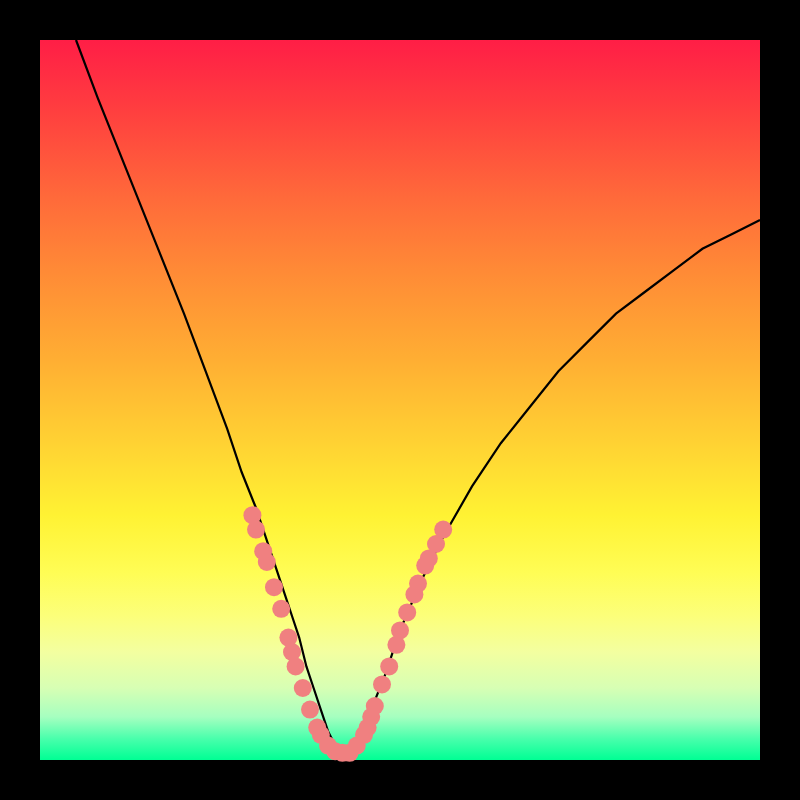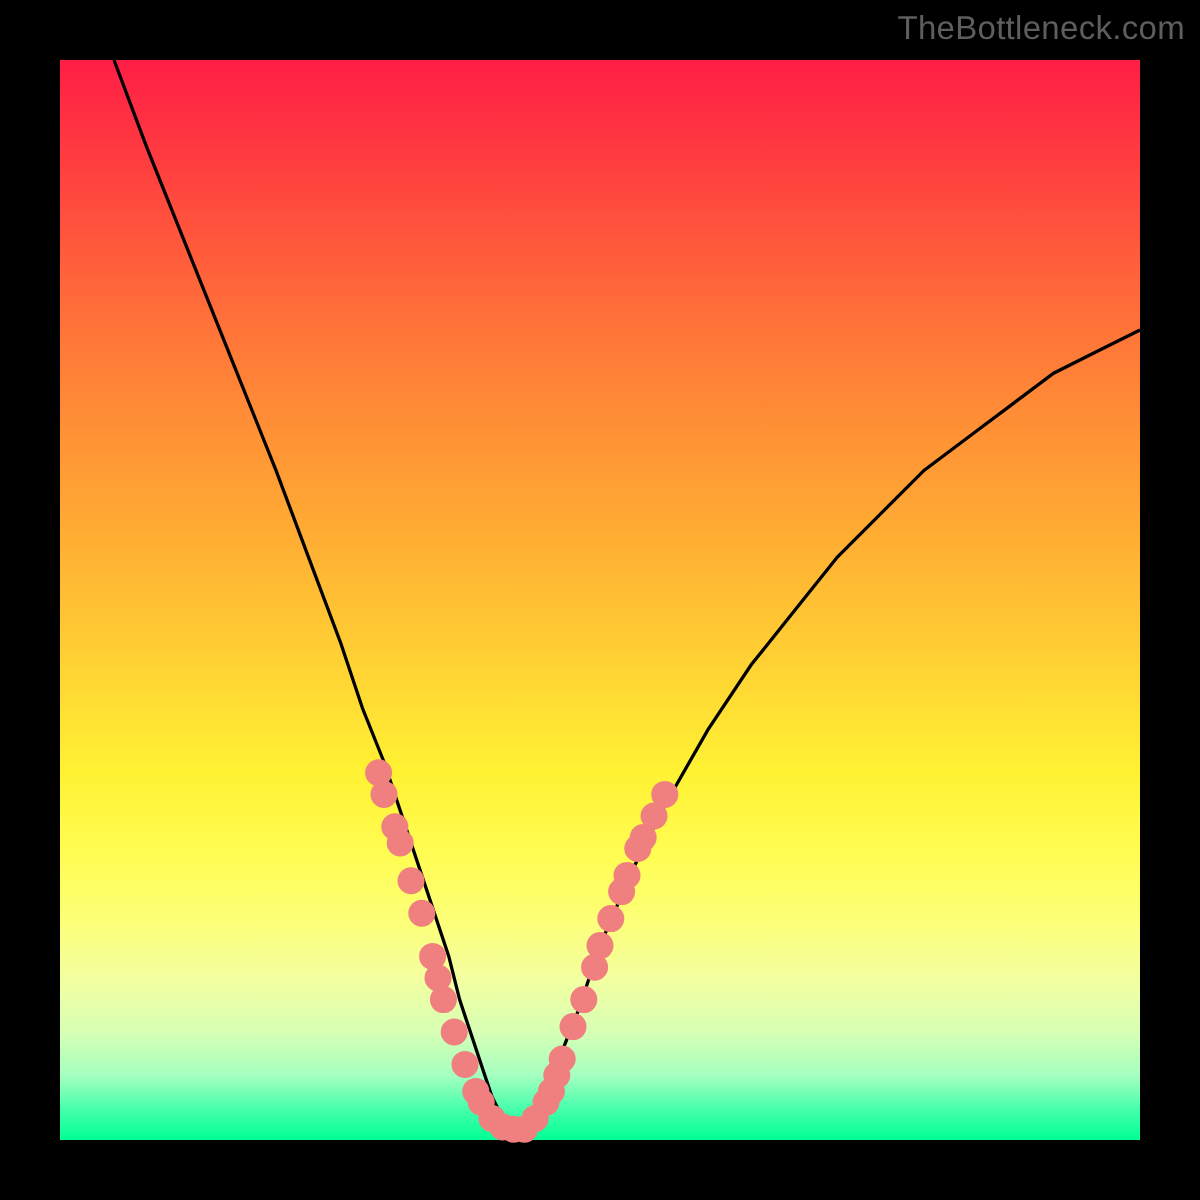--- a/index.html
+++ b/index.html
@@ -59,21 +59,20 @@
     top: 0;
     width: 720px;
     height: 720px;
     overflow: visible;
   }
 </style>
 </head>
 <body>
 
 <div class="frame">
-  <div class="watermark">TheBottleneck.com</div>
 
   <div class="plot-area">
     <svg class="curve" viewBox="0 0 720 720">
       <path id="curve-path" fill="none" stroke="#000000" stroke-width="2.2" d="M36.00 0.00 L57.60 57.60 L86.40 129.60 L115.20 201.60 L144.00 273.60 L165.60 331.20 L187.20 388.80 L201.60 432.00 L216.00 468.00 L230.40 511.20 L244.80 554.40 L252.00 576.00 L259.20 597.60 L266.40 626.40 L273.60 648.00 L280.80 669.60 L288.00 691.20 L295.20 705.60 L302.40 712.80 L309.60 712.80 L316.80 705.60 L324.00 691.20 L331.20 669.60 L345.60 633.60 L360.00 590.40 L381.60 540.00 L403.20 496.80 L432.00 446.40 L460.80 403.20 L489.60 367.20 L518.40 331.20 L547.20 302.40 L576.00 273.60 L604.80 252.00 L633.60 230.40 L662.40 208.80 L691.20 194.40 L720.00 180.00"></path>
       <g id="marker-group">
           <circle cx="212.40" cy="475.20" r="9" fill="#f08080"></circle>
           <circle cx="216.00" cy="489.60" r="9" fill="#f08080"></circle>
           <circle cx="223.20" cy="511.20" r="9" fill="#f08080"></circle>
           <circle cx="226.80" cy="522.00" r="9" fill="#f08080"></circle>
           <circle cx="234.00" cy="547.20" r="9" fill="#f08080"></circle>

